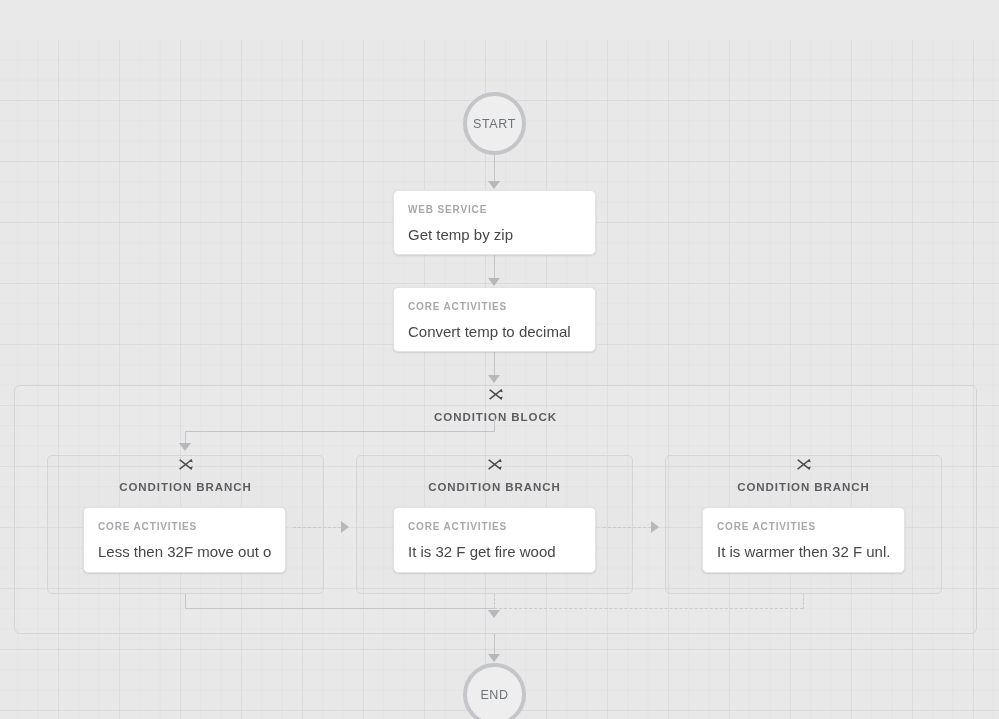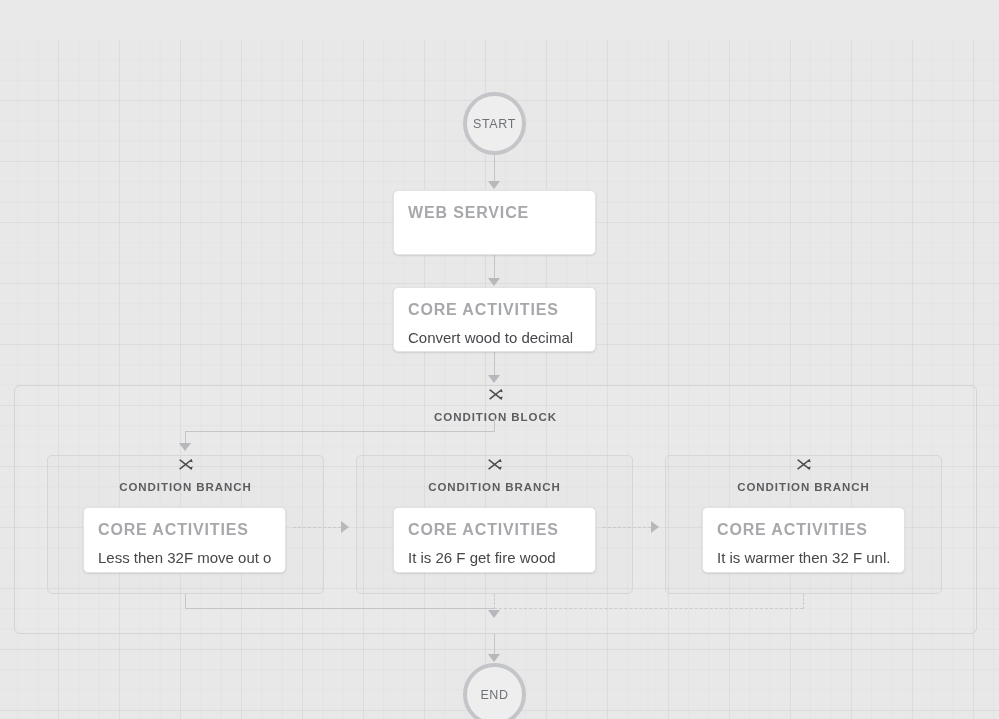--- a/index.html
+++ b/index.html
@@ -71,21 +71,21 @@
     position: absolute;
     box-sizing: border-box;
     background: #ffffff;
     border: 1px solid #e3e3e3;
     border-radius: 5px;
     box-shadow: 0 1px 2px rgba(0,0,0,0.10), 0 0 0 0.5px rgba(0,0,0,0.02);
     padding: 14px 14px 13px 14px;
     z-index: 4;
   }
   .card .kicker {
-    font-size: 16px;
+    font-size: 10px;
     font-weight: bold;
     letter-spacing: 0.85px;
     color: #a6a8ab;
     text-transform: uppercase;
     line-height: 1;
     margin-bottom: 11px;
   }
   .card .title {
     font-size: 15px;
     color: #45474a;
@@ -235,25 +235,26 @@
     <div class="line-v" style="left:494px; top:594px; height:22px;"></div>
     <div class="arrow-down" style="left:488px; top:614px;"></div>
   </div>
 
   <div id="node-start" class="terminal">
     <span class="t-label">START</span>
   </div>
 
   <div id="card-web" class="card">
     <div class="kicker">WEB SERVICE</div>
+    <div class="title">Get temp by zip</div>
   </div>
 
   <div id="card-core" class="card">
     <div class="kicker">CORE ACTIVITIES</div>
-    <div class="title">Convert wood to decimal</div>
+    <div class="title">Convert temp to decimal</div>
   </div>
 
   <div id="condition-block">
     <div class="block-header">
       <span class="branch-icon">
         <svg width="14" height="13" viewBox="0 0 14 13" aria-hidden="true">
           <g stroke="#4a4c4f" stroke-width="1.5" fill="none" stroke-linecap="square">
             <path d="M1.2 2.2 L12.0 10.6"></path>
             <path d="M1.2 10.6 L12.0 2.2"></path>
           </g>
@@ -303,21 +304,21 @@
             <polygon points="12.6,11.8 13.8,8.6 10.2,9.4"></polygon>
           </g>
         </svg>
       </span>
       <span class="hdr-label">CONDITION BRANCH</span>
     </div>
   </div>
 
   <div id="card-b2" class="card">
     <div class="kicker">CORE ACTIVITIES</div>
-    <div class="title">It is 26 F get fire wood</div>
+    <div class="title">It is 32 F get fire wood</div>
   </div>
 
   <div id="branch-3" class="branch">
     <div class="block-header">
       <span class="branch-icon">
         <svg width="14" height="13" viewBox="0 0 14 13" aria-hidden="true">
           <g stroke="#4a4c4f" stroke-width="1.5" fill="none" stroke-linecap="square">
             <path d="M1.2 2.2 L12.0 10.6"></path>
             <path d="M1.2 10.6 L12.0 2.2"></path>
           </g>

